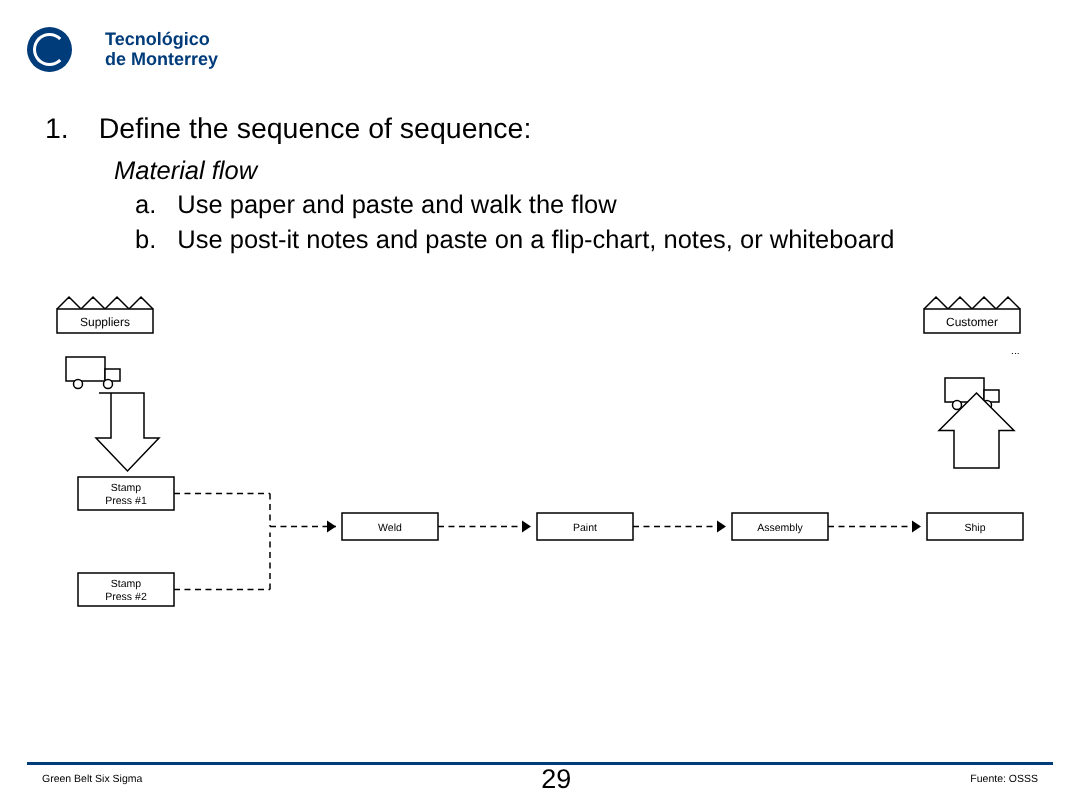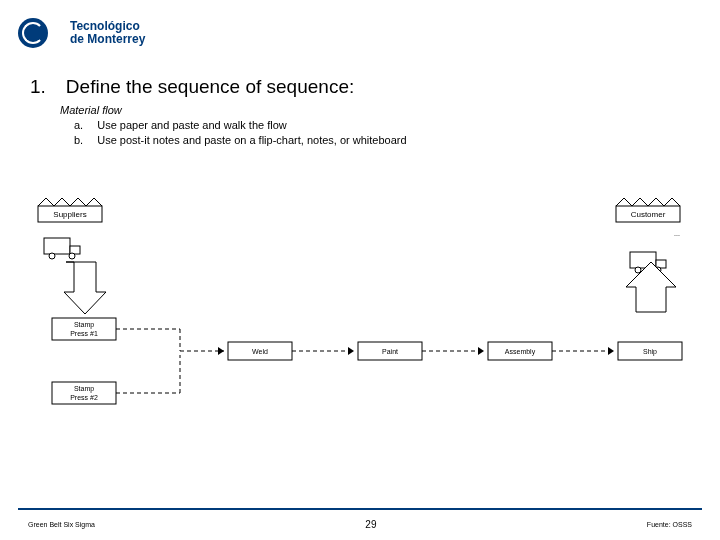--- a/index.html
+++ b/index.html
@@ -71,22 +71,22 @@
     right: 30px;
   }
   .list-row {
     display: flex;
     gap: 20px;
     font-size: 19px;
     color: #000;
     margin-bottom: 6px;
   }
   .sublist {
-    margin-left: 30px;
-    font-size: 11px;
+    margin-left: 46px;
+    font-size: 17px;
     color: #000;
   }
   .sublist .mf {
     font-style: italic;
     margin-bottom: 2px;
   }
   .sublist .item {
     display: flex;
     gap: 14px;
     margin-left: 14px;
@@ -111,21 +111,21 @@
     position: absolute;
     bottom: 10px;
     left: 28px;
     right: 28px;
     display: flex;
     justify-content: space-between;
     align-items: center;
     font-size: 7px;
     color: #000;
   }
-  .pagenum { font-size: 10px; }
+  .pagenum { font-size: 18px; }
 </style>
 </head>
 <body>
 
 <div class="header">
   <div class="logo-block">
     <div class="logo-circle"></div>
     <div class="logo-text">
       <div>Tecnológico</div>
       <div>de Monterrey</div>

